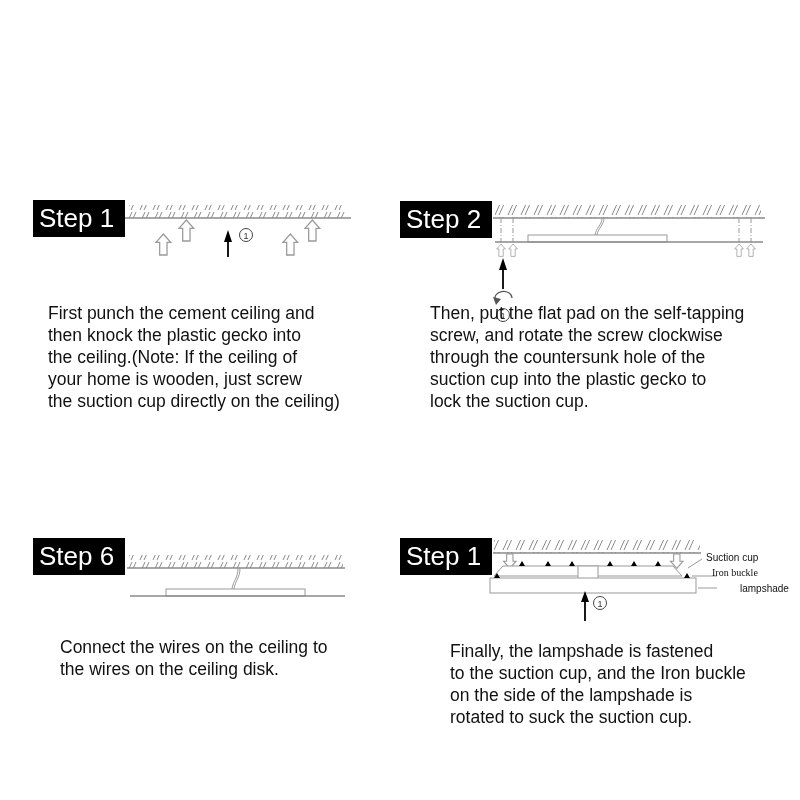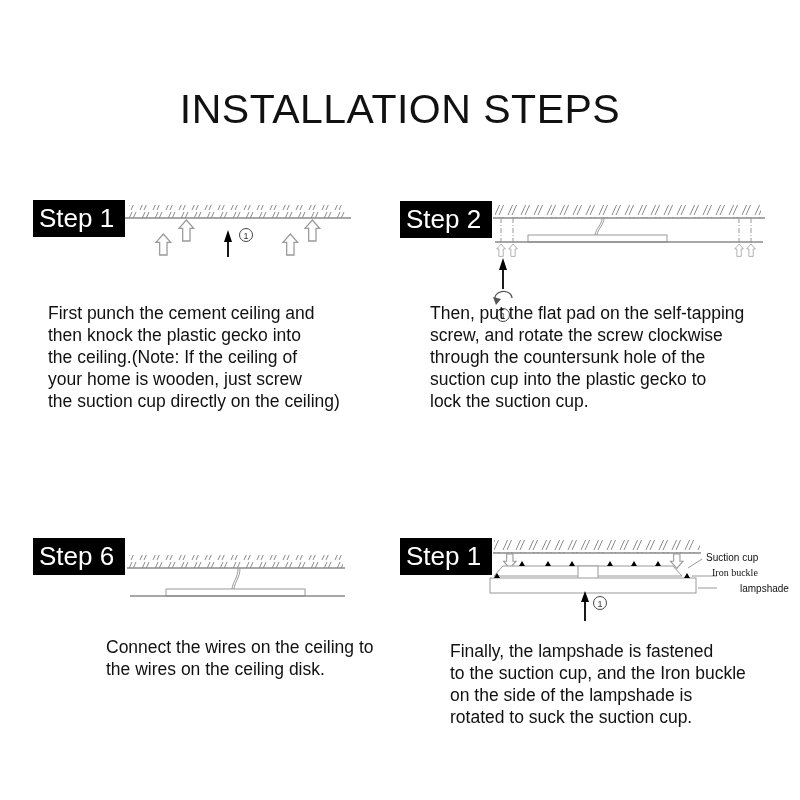--- a/index.html
+++ b/index.html
@@ -18,21 +18,20 @@
   svg .blk{fill:#000;stroke:none;}
   svg .wire{stroke:#9a9a9a;stroke-width:1;fill:none;}
   svg .circnum{fill:none;stroke:#444;stroke-width:1;}
   svg text.num{font-family:"Liberation Sans",sans-serif;font-size:9px;fill:#333;text-anchor:middle;}
 </style>
 </head>
 <body>
 
 <div id="page">
 
-  <div class="title">INSTALLATION STEPS</div>
 
   <div class="badge" style="left:33px;top:200px;">
     <span>Step 1</span>
   </div>
   <svg class="diagram" style="left:125px;top:198px;" width="230" height="74" viewBox="0 0 230 74">
     <defs>
       <pattern id="h1" width="13" height="13" patternUnits="userSpaceOnUse">
         <line x1="2" y1="12" x2="7" y2="1" stroke="#8a8a8a" stroke-width="1"></line>
         <line x1="6" y1="12" x2="11" y2="1" stroke="#8a8a8a" stroke-width="1"></line>
       </pattern>
@@ -123,21 +122,21 @@
     </defs>
     <rect x="4" y="7" width="214" height="13" fill="url(#h3)"></rect>
     <line class="ln" x1="2" y1="20" x2="220" y2="20"></line>
     <g>
       <path class="wire" d="M113 20 C113 30 108 33 107 41"></path>
       <path class="wire" d="M115 20 C115 30 110 33 109 41"></path>
     </g>
     <rect x="41" y="41" width="139" height="7" fill="#fff" stroke="#999" stroke-width="1"></rect>
     <line class="ln" x1="5" y1="48" x2="220" y2="48"></line>
   </svg>
-  <div class="desc" style="left:60px;top:636px;width:335px;margin-left:46px;">Connect the wires on the ceiling to
+  <div class="desc" style="left:60px;top:636px;width:335px;">Connect the wires on the ceiling to
 the wires on the ceiling disk.</div>
 
   <div class="badge" style="left:400px;top:538px;">
     <span>Step 1</span>
   </div>
   <svg class="diagram" style="left:488px;top:538px;" width="230" height="98" viewBox="0 0 230 98">
     <defs>
       <pattern id="h4" width="13" height="13" patternUnits="userSpaceOnUse">
         <line x1="2" y1="12" x2="7" y2="1" stroke="#8a8a8a" stroke-width="1"></line>
         <line x1="6" y1="12" x2="11" y2="1" stroke="#8a8a8a" stroke-width="1"></line>

